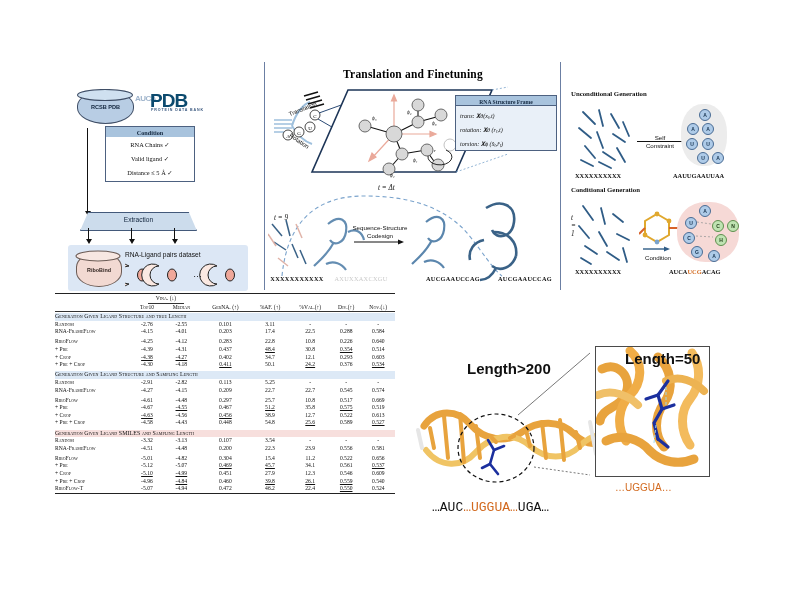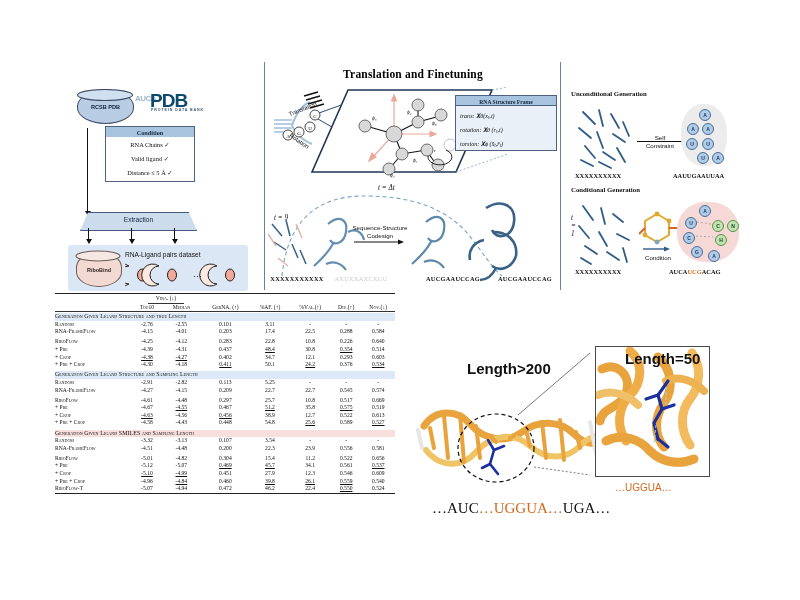--- a/index.html
+++ b/index.html
@@ -92,21 +92,21 @@
   .sect{background:#dde9f6;font-variant:small-caps;text-align:left;padding-left:2px;
     font-size:5.9px;line-height:9px;letter-spacing:.1px;}
   .sect.pink{background:#f7dfdd;}
   .gap td{height:2.5px;}
 
   
   .rna-fig{position:absolute;left:400px;top:300px;width:400px;height:250px;}
   .len-lab{position:absolute;font-family:"Liberation Sans",sans-serif;
     font-weight:bold;font-size:15px;color:#111;}
   .inset{position:absolute;border:1.6px solid #4a4a4a;background:#ffffff;overflow:hidden;}
-  .bot-seq{position:absolute;font-family:Liberation Serif, serif;font-size:15px;color:#111;}
+  .bot-seq{position:absolute;font-family:Liberation Mono, monospace;font-size:13px;color:#111;}
   .bot-seq .hl{color:#d2691e;}
   .inset-seq{position:absolute;font-family:"Liberation Sans",sans-serif;font-size:10px;color:#d2691e;}
 </style>
 </head>
 <body>
 
 <div class="fig">
 
   <div class="vdiv" style="left:264px;top:62px;"></div>
   <div class="vdiv" style="left:560px;top:62px;"></div>

